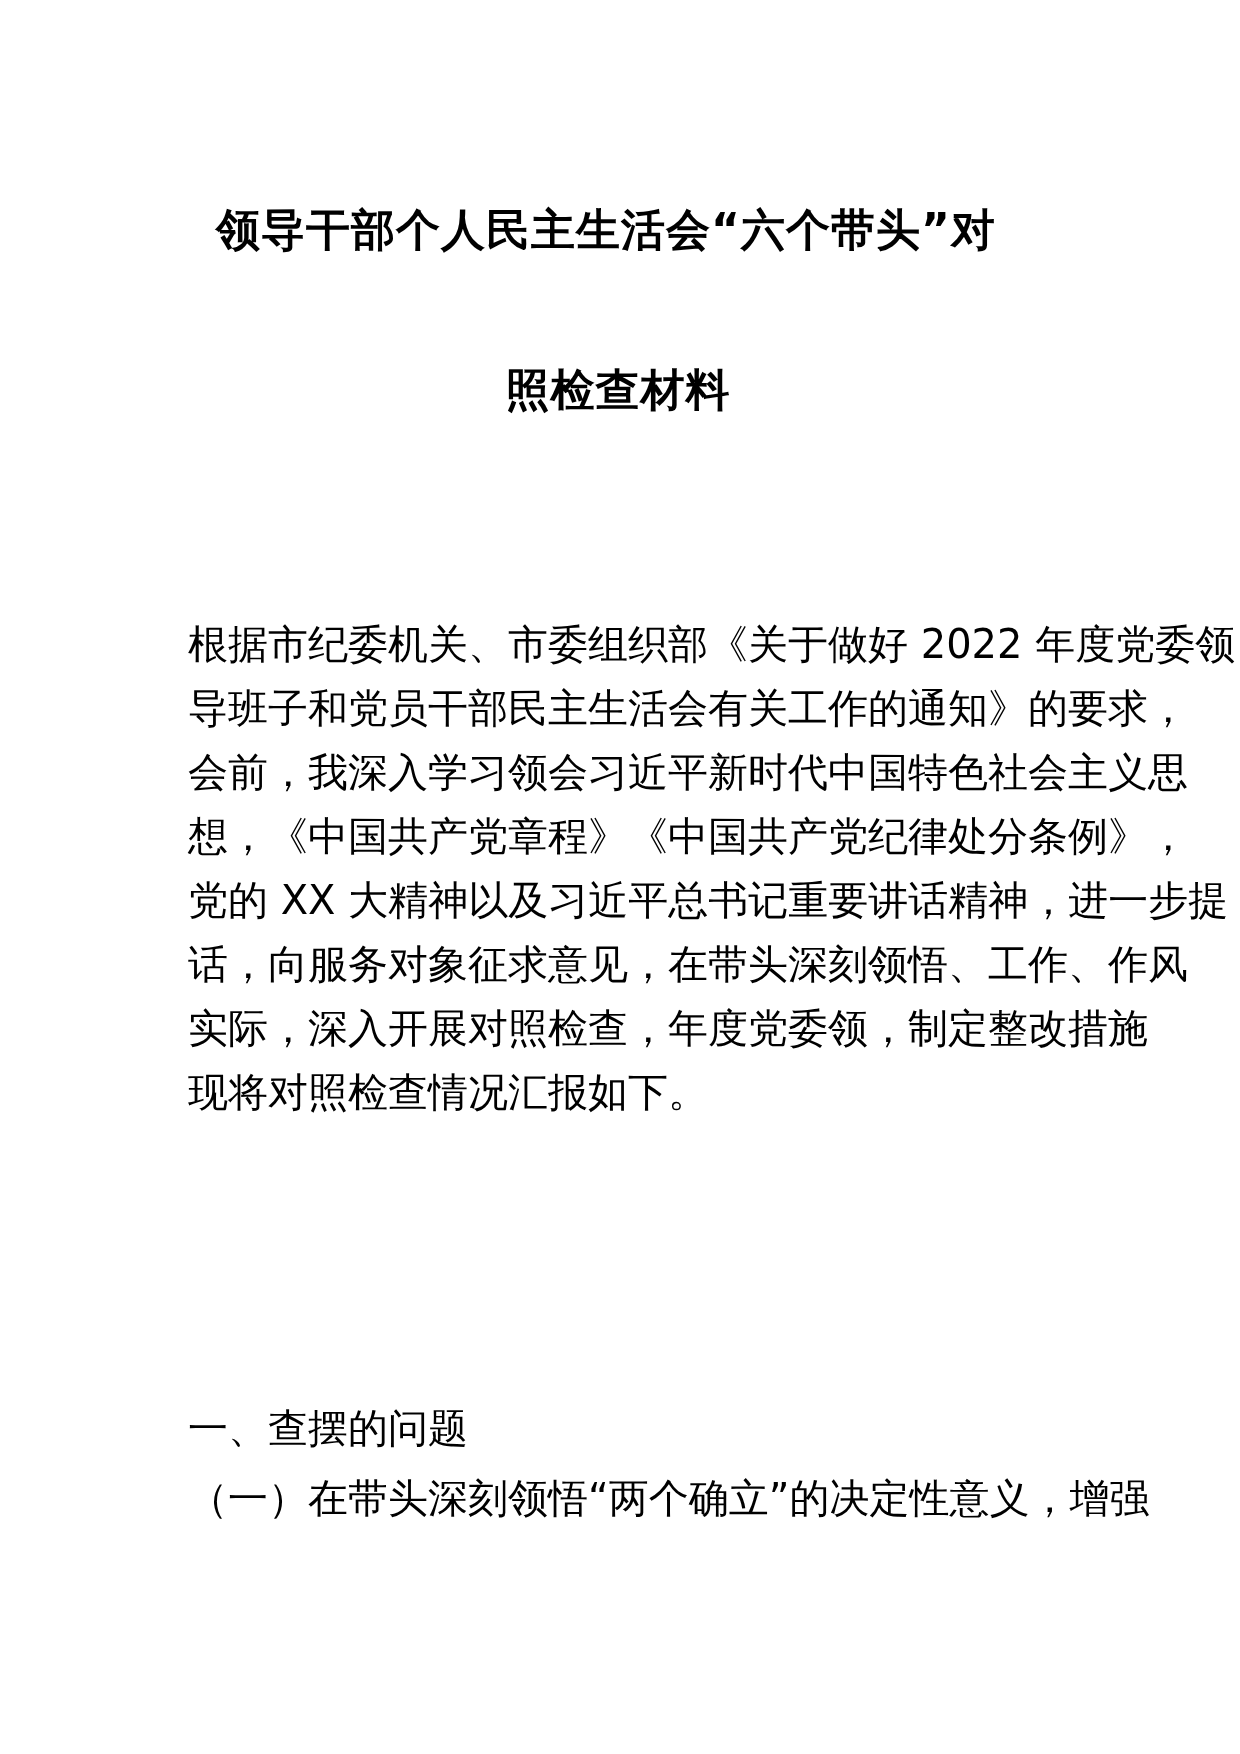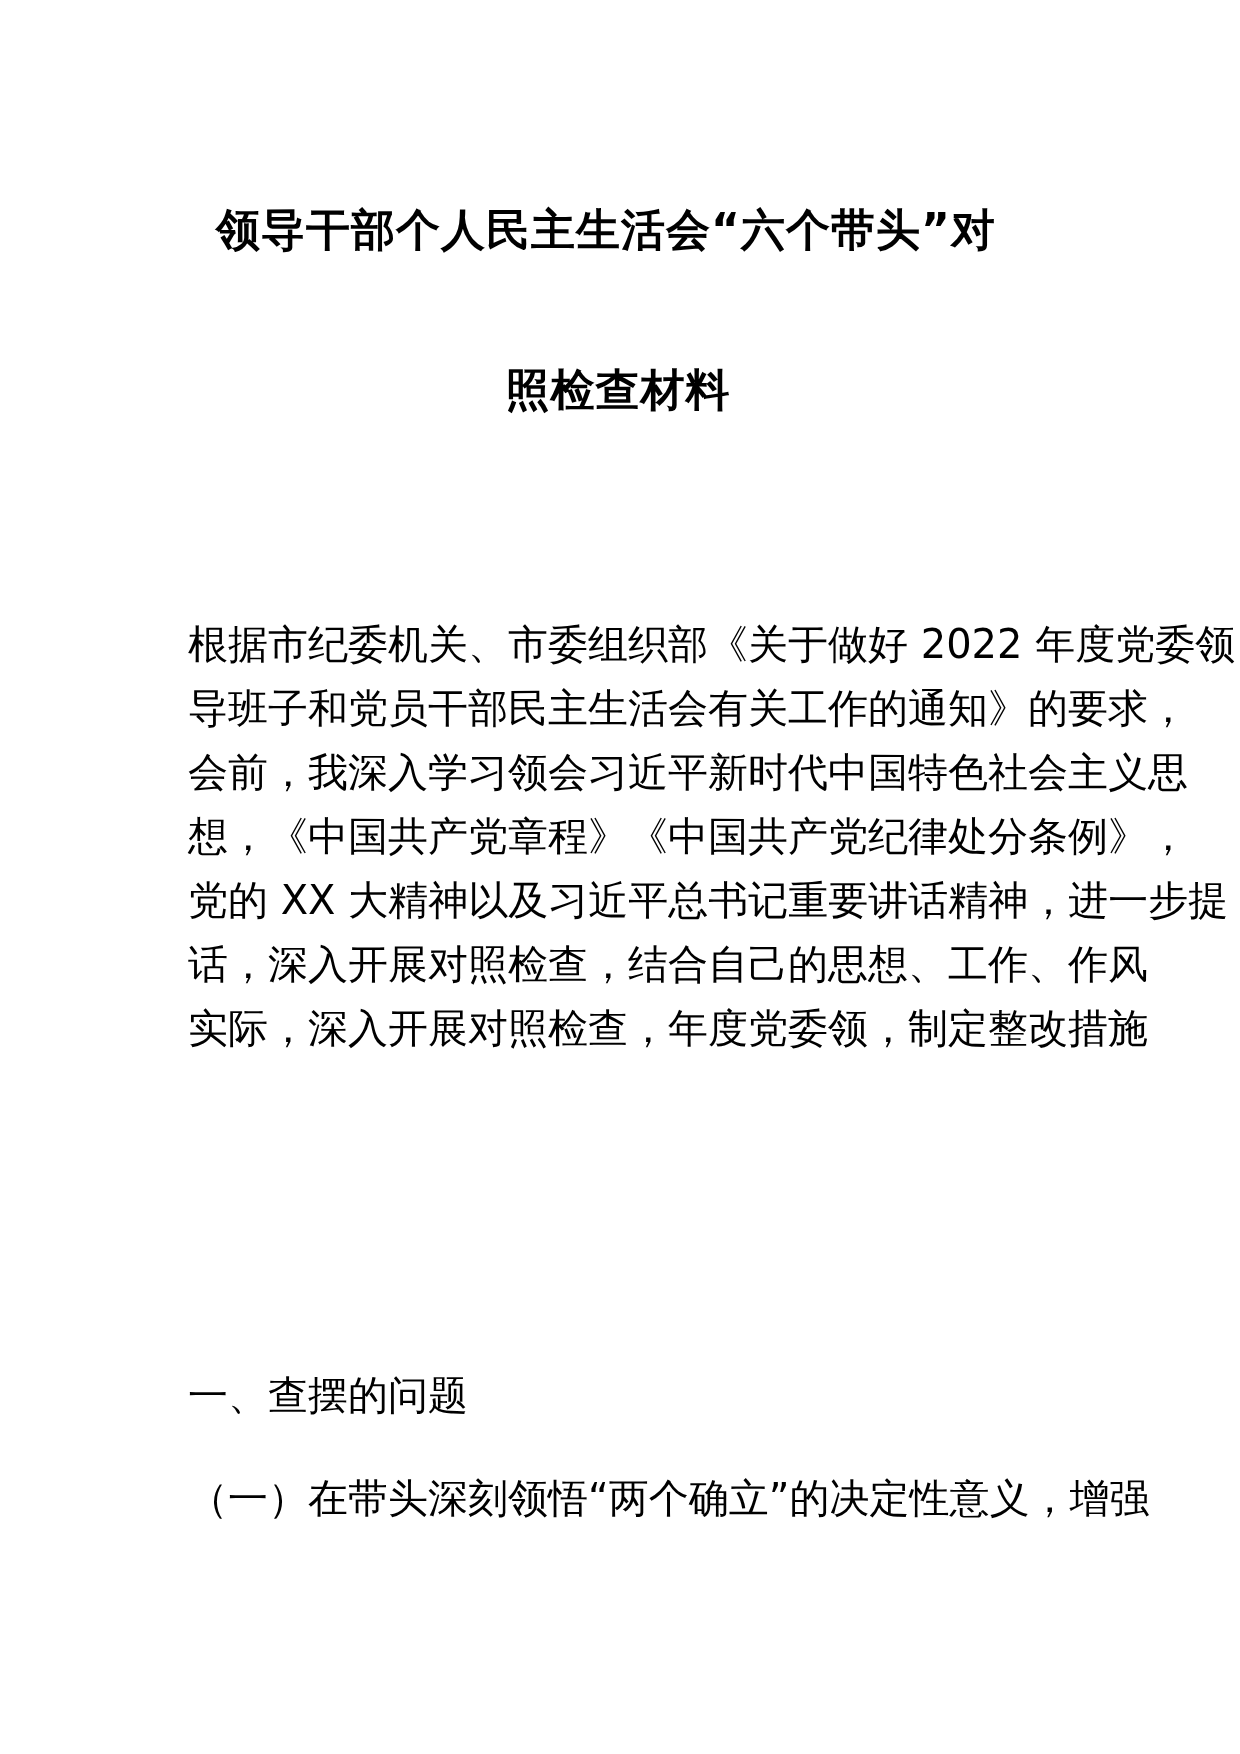--- a/index.html
+++ b/index.html
@@ -38,38 +38,39 @@
       display: block;
       white-space: nowrap;
       text-align: justify;
       text-align-last: justify;
       height: 64px;
     }
     .para-line.last {
       text-align-last: left;
     }
     #intro { top: 612px; }
-    #section-heading { top: 1364px; font-family: Liberation Serif, serif; }
+    #section-heading { top: 1396px; }
     #subsection { top: 1466px; }
   </style>
 </head>
 <body>
 
 <div>
   <div id="title-1" class="title-line">领导干部个人民主生活会“六个带头”对</div>
   <div id="title-2" class="title-line">照检查材料</div>
 
   <div id="intro" class="body">
     <span class="para-line">根据市纪委机关、市委组织部《关于做好 2022 年度党委领</span>
     <span class="para-line">导班子和党员干部民主生活会有关工作的通知》的要求，</span>
     <span class="para-line">会前，我深入学习领会习近平新时代中国特色社会主义思</span>
     <span class="para-line">想，《中国共产党章程》《中国共产党纪律处分条例》，</span>
     <span class="para-line">党的 XX 大精神以及习近平总书记重要讲话精神，进一步提</span>
-    <span class="para-line">话，深入开展对照检查，结合自己的思想、工作、作风</span>
+    <span class="para-line">话，向服务对象征求意见，在带头深刻领悟、工作、作风</span>
     <span class="para-line">实际，深入开展对照检查，年度党委领，制定整改措施</span>
+    <span class="para-line last">现将对照检查情况汇报如下。</span>
   </div>
 
   <div id="section-heading" class="body">
     <span class="para-line last">一、查摆的问题</span>
   </div>
 
   <div id="subsection" class="body">
     <span class="para-line">（一）在带头深刻领悟“两个确立”的决定性意义，增强</span>
   </div>
 </div>

